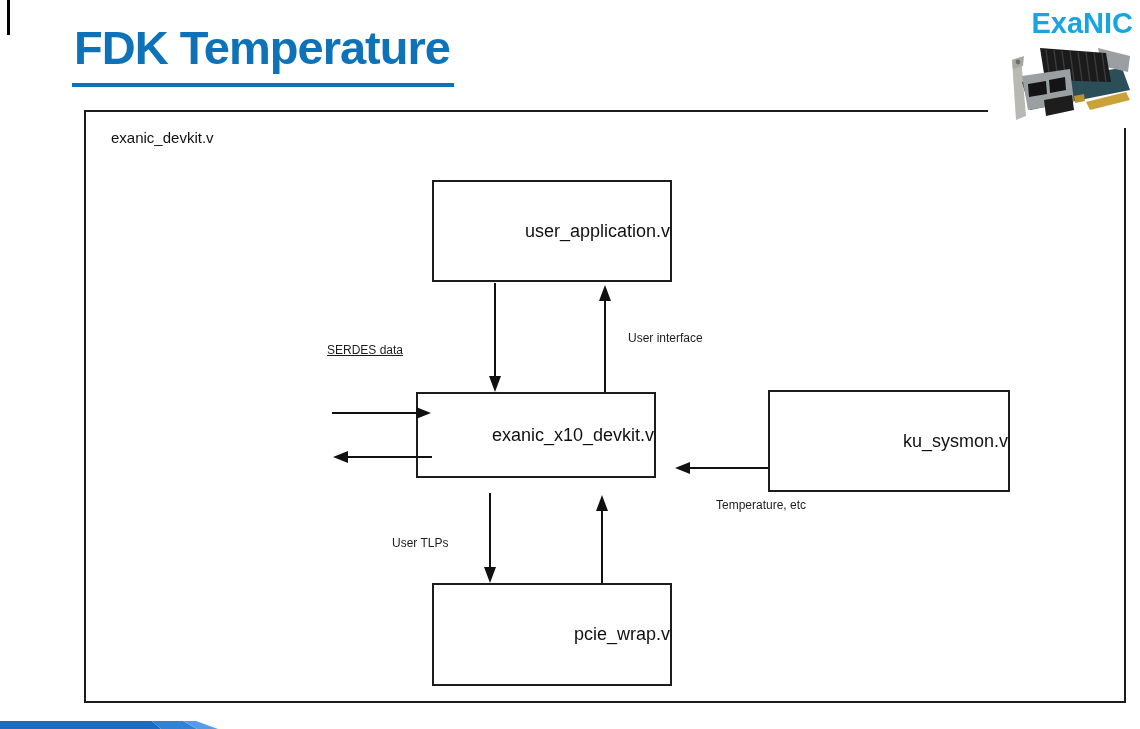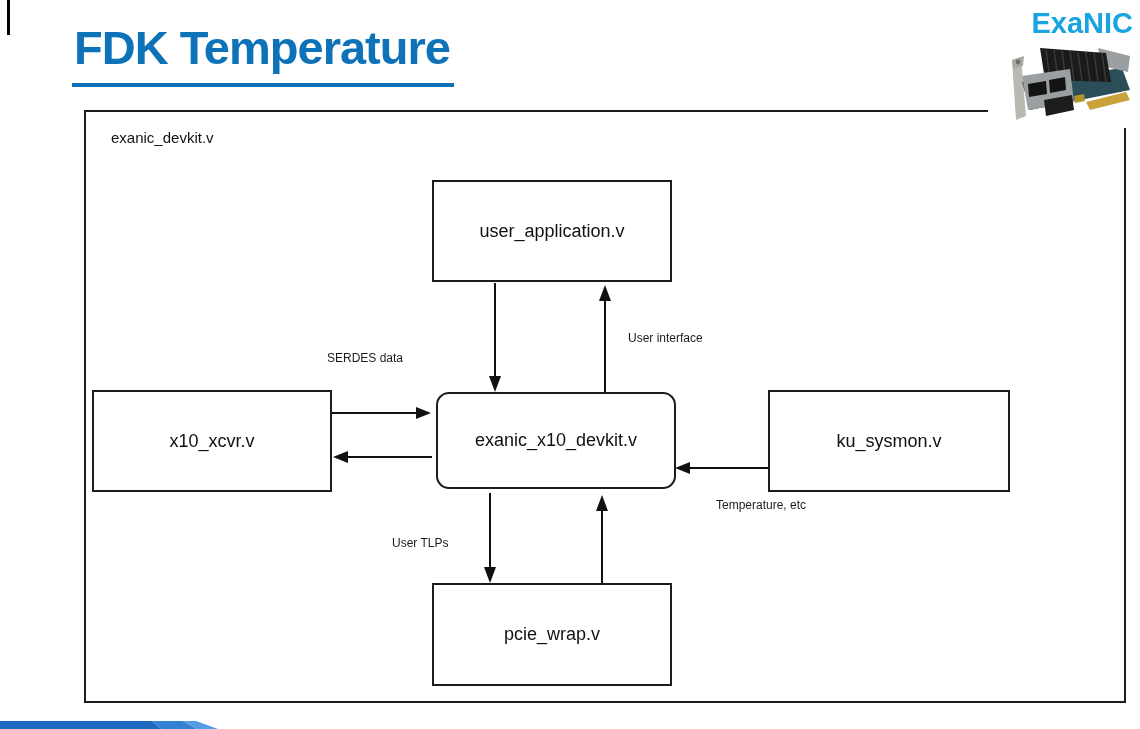--- a/index.html
+++ b/index.html
@@ -29,33 +29,33 @@
   .nic{position:absolute;left:988px;top:38px;width:152px;height:90px;z-index:5;}
   .outer-box{
     position:absolute;left:44px;top:110px;width:1042px;height:593px;
     border:2px solid #1c1c1c;background:transparent;margin-left:40px;
   }
   .outer-label{
     position:absolute;left:25px;top:17px;font-size:15px;color:#111;
   }
   .block{
     position:absolute;border:2px solid #1c1c1c;background:#fff;
-    display:flex;align-items:center;justify-content:center;
+    display:flex;align-items:center;justify-content:flex-end;
     font-size:18px;color:#111;z-index:2;
   }
   .b-user{left:432px;top:180px;width:240px;height:102px;}
   .b-xcvr{left:92px;top:390px;width:240px;height:102px;}
-  .b-devkit{left:436px;top:392px;width:240px;height:97px;border-radius:13px;}
+  .b-devkit{left:416px;top:392px;width:240px;height:86px;}
   .b-sysmon{left:768px;top:390px;width:242px;height:102px;}
   .b-pcie{left:432px;top:583px;width:240px;height:103px;}
   .arrows{position:absolute;left:0;top:0;width:1140px;height:729px;z-index:3;pointer-events:none;}
   .arrows line{stroke:var(--line-black);stroke-width:2;}
   .arrows polygon{fill:var(--line-black);}
   .edge-label{position:absolute;font-size:12px;color:#1c1c1c;z-index:4;white-space:nowrap;}
-  .l-serdes{left:327px;top:351px;}
+  .l-serdes{left:327px;top:343px;text-decoration:underline;}
   .l-userif{left:628px;top:331px;}
   .l-temp{left:716px;top:498px;}
   .l-pcie{left:392px;top:536px;}
   .ribbon{position:absolute;left:0;top:718px;width:240px;height:11px;z-index:6;}
   .ribbon .rd{fill:var(--ribbon-dark);}
   .ribbon .rm{fill:var(--ribbon-mid);}
   .ribbon .rl{fill:var(--ribbon-light);}
 </style>
 </head>
 <body>
@@ -103,23 +103,20 @@
       <polygon points="56,62 84,57 86,72 58,78" fill="#1d1d1d"></polygon>
     </g>
   </svg>
 
   <div class="outer-box">
     <span class="outer-label">exanic_devkit.v</span>
   </div>
 
   <div class="block b-user">
     <span>user_application.v</span>
-  </div>
-  <div class="block b-xcvr">
-    <span>x10_xcvr.v</span>
   </div>
   <div class="block b-devkit">
     <span>exanic_x10_devkit.v</span>
   </div>
   <div class="block b-sysmon">
     <span>ku_sysmon.v</span>
   </div>
   <div class="block b-pcie">
     <span>pcie_wrap.v</span>
   </div>

